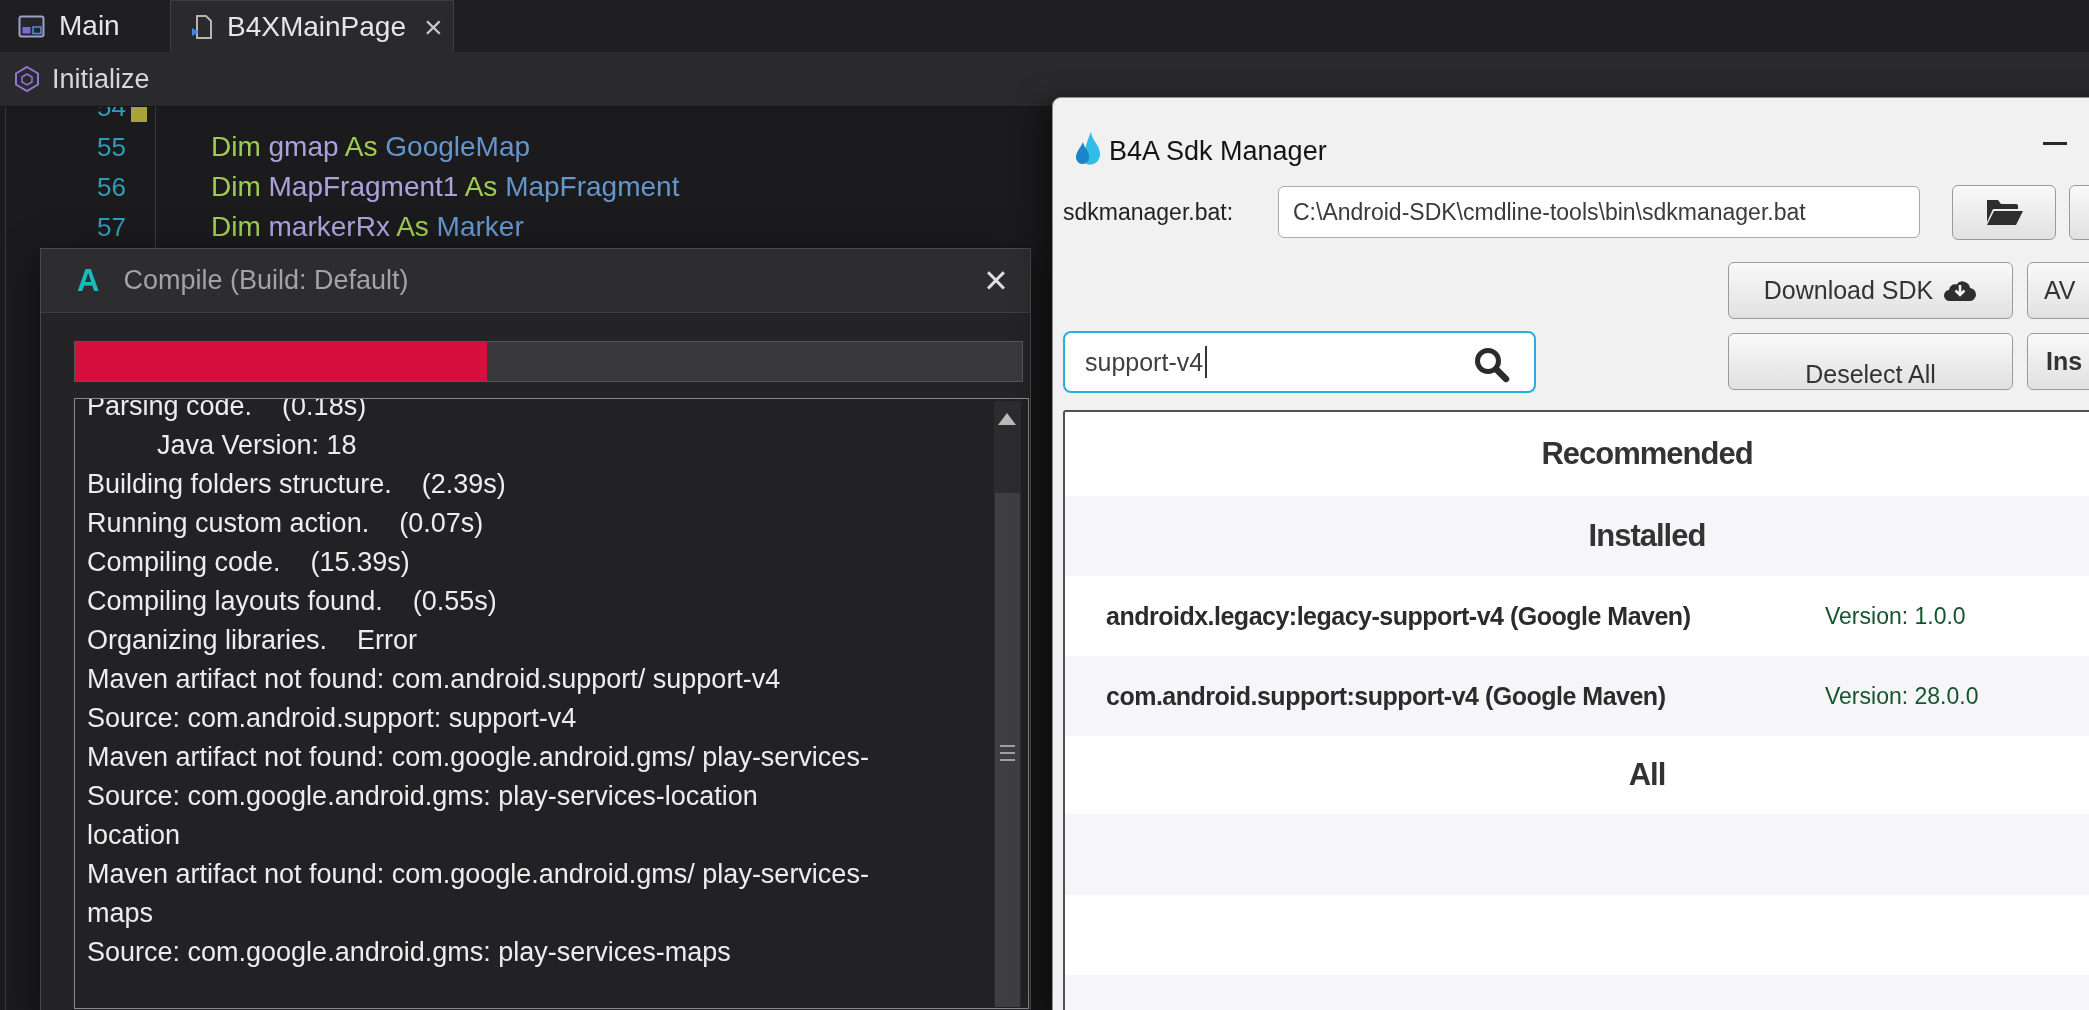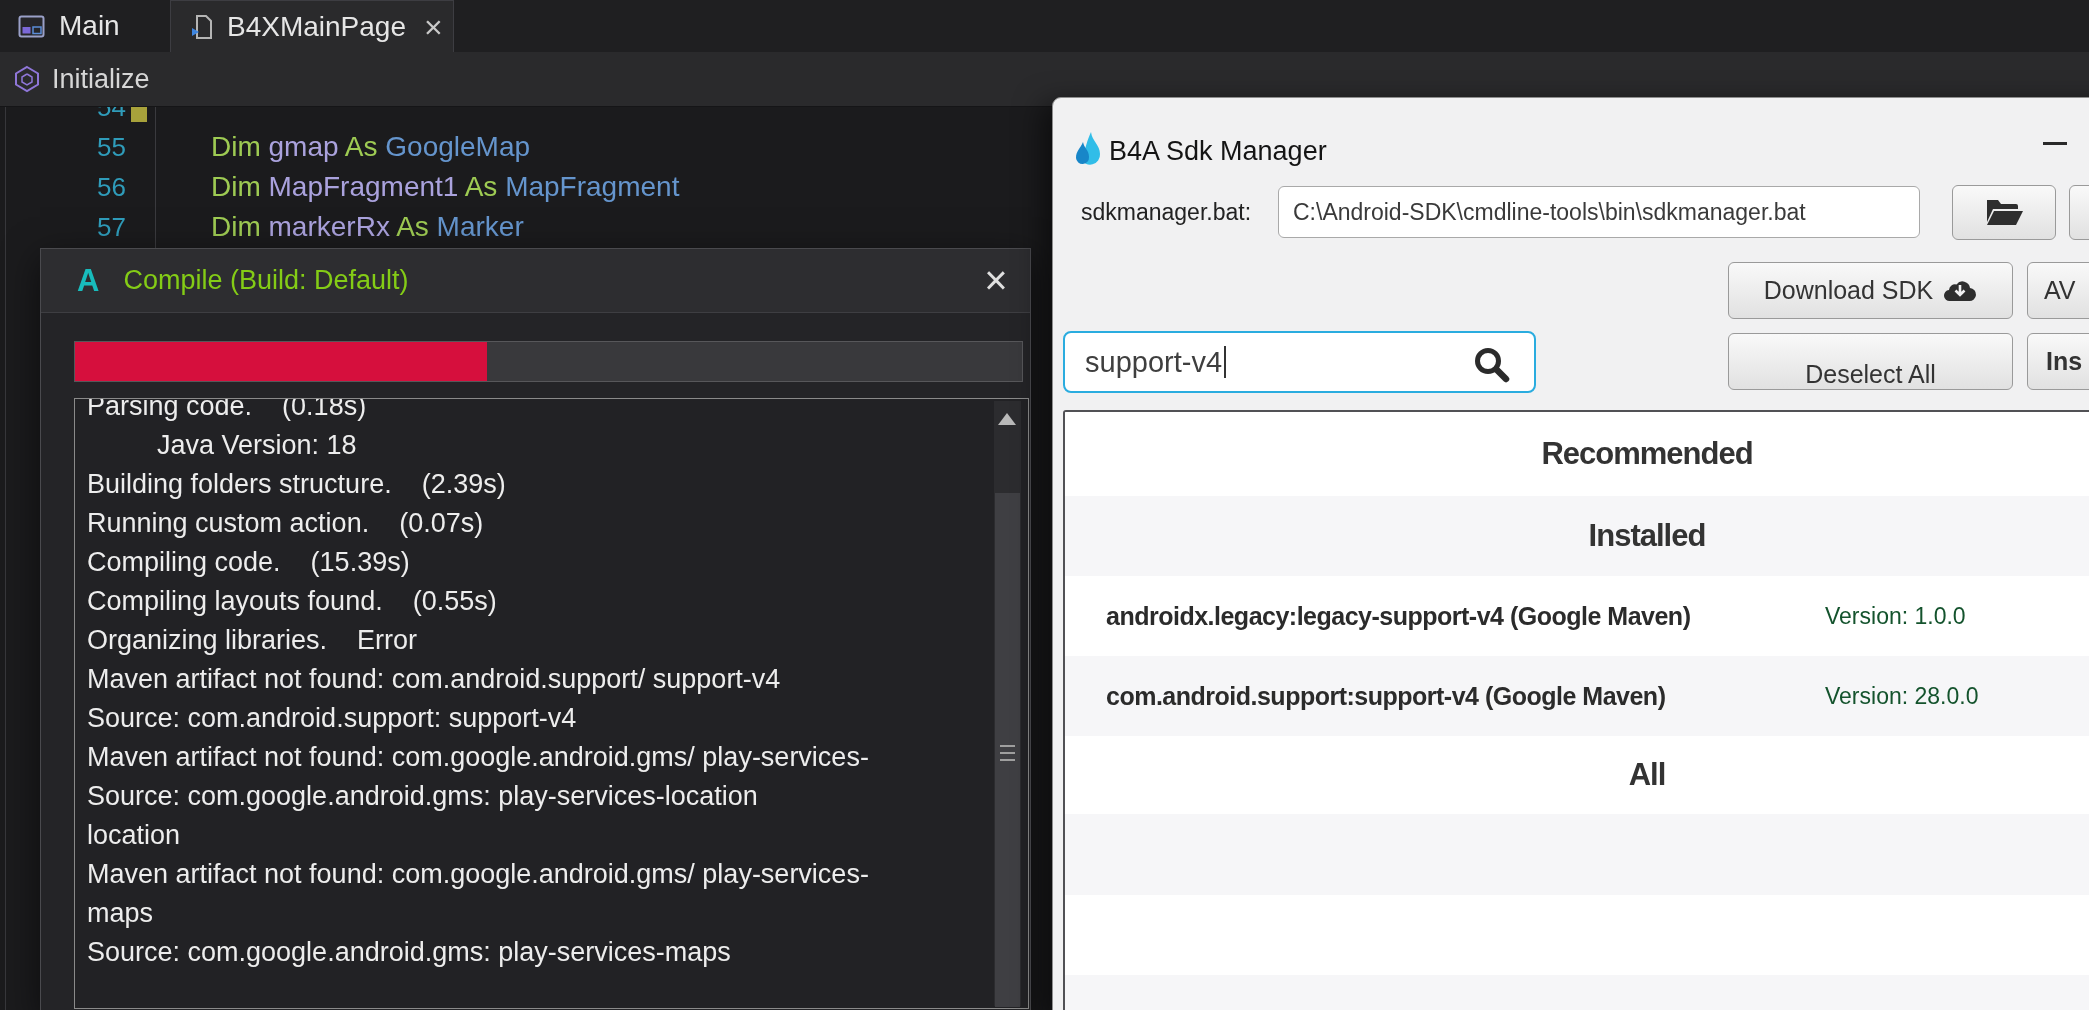--- a/index.html
+++ b/index.html
@@ -27,49 +27,49 @@
   .lnum{position:absolute;left:60px;width:66px;text-align:right;color:#2f9cba;font-size:26px;}
   .marker{position:absolute;left:131px;top:5px;width:16px;height:30px;background:#a8a23b;}
   .codetext{position:absolute;left:211px;white-space:pre;font-size:28px;}
   .tk-kw{color:#9ecb53;}
   .tk-id{color:#aaa2dd;}
   .tk-type{color:#6595cd;}
   
   .cdialog{position:absolute;left:40px;top:248px;width:991px;height:766px;background:#242427;border:1px solid #4a4a4e;box-shadow:0 10px 34px rgba(0,0,0,.55);}
   .cd-title{position:absolute;left:0;top:0;width:100%;height:64px;background:#2d2d30;border-bottom:1px solid #3e3e42;display:flex;align-items:center;padding:0 36px;}
   .cd-logo{color:#18bcbc;font-size:31px;font-weight:bold;}
-  .cd-text{color:#84cc16;font-size:27px;margin-left:24px;}
+  .cd-text{color:#a3a3a3;font-size:27px;margin-left:24px;}
   .cd-close{position:absolute;right:14px;top:8px;width:40px;height:46px;color:#e0e0e0;font-size:40px;font-weight:300;text-align:center;line-height:46px;}
   .cd-progress{position:absolute;left:33px;top:92px;width:949px;height:41px;background:#39393c;border:1px solid #57575a;}
   .cd-fill{height:100%;background:var(--progress-red,#d60f3d);}
   .cd-log{position:absolute;left:33px;top:149px;width:955px;height:611px;background:#222225;border:1px solid #8a8a8a;overflow:hidden;}
   .log-lines{position:absolute;left:12px;top:-12px;right:40px;}
   .log-line{white-space:pre;color:#ededed;font-size:27px;line-height:39px;height:39px;}
   .log-line.indent{padding-left:70px;}
   .log-scrollbar{position:absolute;right:7px;top:2px;width:27px;bottom:2px;background:#2c2c2f;}
   .sb-up{position:absolute;top:12px;left:4px;width:0;height:0;border-left:9px solid transparent;border-right:9px solid transparent;border-bottom:12px solid #b9b9b9;}
   .sb-thumb{position:absolute;left:1px;top:92px;width:25px;height:514px;background:#3f3f43;}
   .sb-grip{position:absolute;left:5px;width:15px;height:2px;background:#9f9f9f;}
   
   .sdkwin{position:absolute;left:1052px;top:97px;width:1190px;height:920px;background:#f1f1f2;border:1px solid #8e8e8e;border-radius:9px 0 0 0;box-shadow:-10px 6px 28px rgba(0,0,0,.5);}
   .sdk-title{position:absolute;left:56px;top:38px;font-size:27px;color:#141414;}
   .sdk-flame{position:absolute;left:21px;top:32px;}
   .sdk-min{position:absolute;left:978px;top:28px;width:48px;height:34px;}
   .sdk-min::after{content:"";position:absolute;left:12px;top:16px;width:24px;height:3px;background:#2a2a2a;}
-  .sdk-label{position:absolute;left:10px;top:100px;width:206px;height:28px;line-height:28px;text-align:center;font-size:23px;color:#222;}
+  .sdk-label{position:absolute;left:10px;top:100px;width:206px;height:28px;line-height:28px;text-align:left;font-size:23px;color:#222;}
   .sdk-input{position:absolute;left:225px;top:88px;width:642px;height:52px;background:#fff;border:1px solid #a9a9a9;border-radius:6px;font-size:23px;color:#3a3a3a;line-height:50px;padding:0 14px;white-space:nowrap;overflow:hidden;}
   .btn{position:absolute;background:linear-gradient(#f9f9f9,#e1e1e1);border:1px solid #9a9a9a;border-radius:6px;font-size:25px;color:#333;display:flex;align-items:center;justify-content:center;gap:10px;}
   .btn-folder{left:899px;top:87px;width:104px;height:55px;}
   .btn-stub{left:1016px;top:87px;width:150px;height:55px;}
   .btn-download{left:675px;top:164px;width:285px;height:57px;}
   .btn-avd{left:974px;top:164px;width:220px;height:57px;justify-content:flex-start;padding-left:16px;}
   .btn-deselect{left:675px;top:235px;width:285px;height:57px;align-items:flex-end;}
   .btn-install{left:974px;top:235px;width:220px;height:57px;justify-content:flex-start;padding-left:18px;font-weight:bold;}
   .sdk-search{position:absolute;left:10px;top:233px;width:473px;height:62px;background:#fff;border:2px solid var(--search-focus,#2aacdf);border-radius:8px;display:flex;align-items:center;padding:0 20px;}
-  .search-text{font-size:29px;color:#3f3f3f;}
+  .search-text{font-size:25px;color:#3f3f3f;}
   .search-caret{display:inline-block;width:2px;height:32px;background:#333;margin-left:2px;}
   .search-mag{position:absolute;right:22px;top:12px;}
   .sdk-list{position:absolute;left:10px;top:312px;width:1168px;height:644px;background:#fff;border:2px solid #515155;border-radius:3px;overflow:hidden;}
   .ls-row{position:relative;width:100%;background:#fff;}
   .ls-row.alt{background:#f6f6f8;}
   .ls-row.hdr{text-align:center;font-weight:bold;font-size:31px;color:#333;letter-spacing:-1px;}
   .pkg-name{position:absolute;left:41px;font-weight:bold;font-size:25px;color:#2b2b2b;letter-spacing:-0.5px;}
   .pkg-ver{position:absolute;left:760px;font-size:23px;color:#14532d;}
 </style>
 </head>

